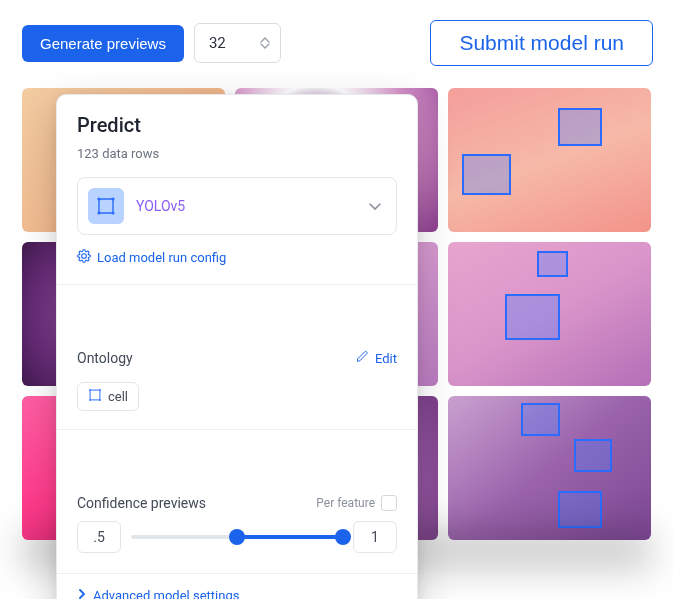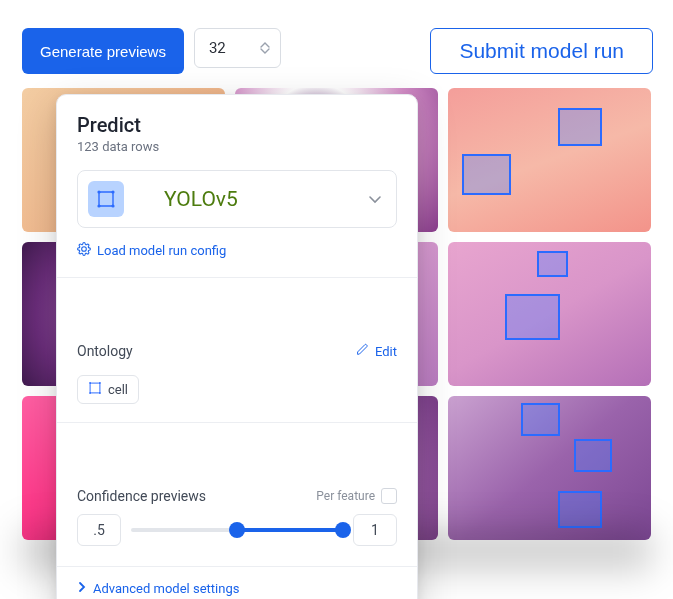--- a/index.html
+++ b/index.html
@@ -6,21 +6,22 @@
   body {
     font-family: -apple-system, BlinkMacSystemFont, "Segoe UI", Roboto, Helvetica, Arial, sans-serif;
     background: #fff;
     width: 673px;
     height: 599px;
     position: relative;
     overflow: hidden;
   }
   .toolbar {
     display: flex;
-    padding: 28px 20px 14px 22px;
+    align-items: center;
+    padding: 20px 20px 14px 22px;
     gap: 10px;
   }
   .btn-primary {
     background: #1a63ea;
     color: #fff;
     border: none;
     border-radius: 6px;
     padding: 10px 18px;
     font-size: 15px;
     cursor: pointer;
@@ -92,38 +93,38 @@
     background: #fff;
     border-radius: 10px;
     border: 1px solid #e7e9ee;
     box-shadow: 0 12px 40px rgba(0,0,0,0.18), 0 4px 12px rgba(0,0,0,0.08);
     z-index: 10;
     overflow: hidden;
   }
   .panel-section { padding: 18px 20px; }
   .panel-section.bordered { border-top: 1px solid #eceef2; }
   .panel h2 { font-size: 20px; font-weight: 500; color: #1f2430; }
-  .panel .sub { font-size: 13px; color: #6b7280; margin-top: 2px; }
+  .panel .sub { font-size: 13px; color: #6b7280; margin-top: 9px; }
   .model-select {
     margin-top: 16px;
     border: 1px solid #e2e5ea;
     border-radius: 8px;
     display: flex;
     align-items: center;
     padding: 10px 14px 10px 10px;
     gap: 12px;
     cursor: pointer;
   }
   .model-icon {
     width: 36px; height: 36px;
     background: #b8d3ff;
     border-radius: 6px;
     display: flex; align-items: center; justify-content: center;
   }
-  .model-name { font-size: 21px; color: #4d7c0f; flex: 1; margin-left: 28px; }
+  .model-name { font-size: 14px; color: #8b5cf6; flex: 1; }
   .chev { color: #8a909b; }
   .link-row {
     display: flex; align-items: center; gap: 6px;
     color: #1a63ea; font-size: 13px; margin-top: 14px;
     cursor: pointer;
   }
   .row-head {
     display: flex; align-items: center; justify-content: space-between; margin-top: 47px;
   }
   .label { font-size: 14px; color: #424a57; }

